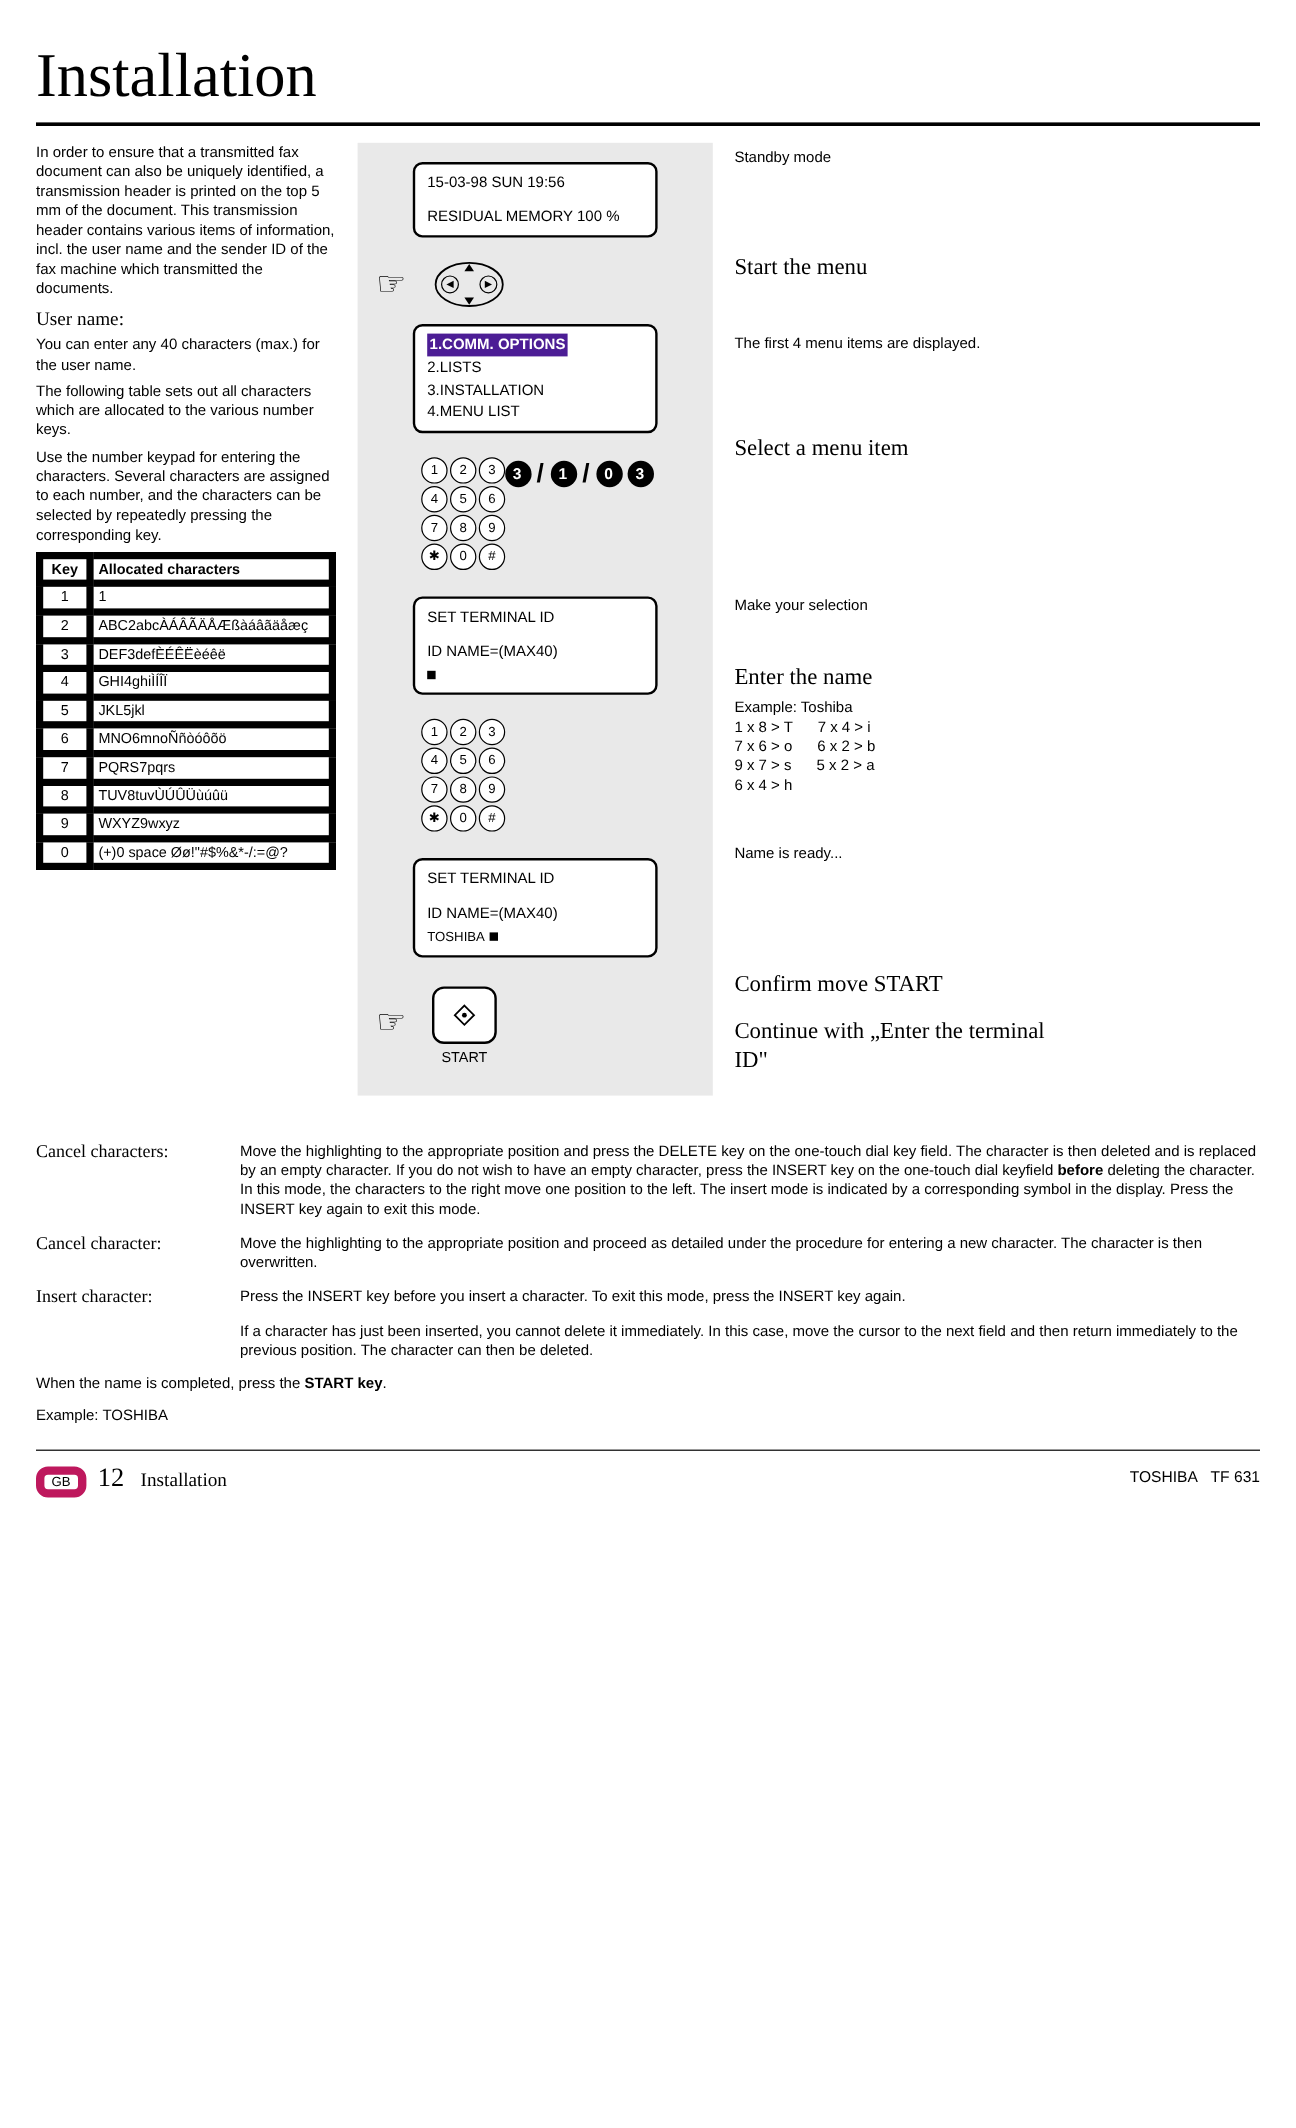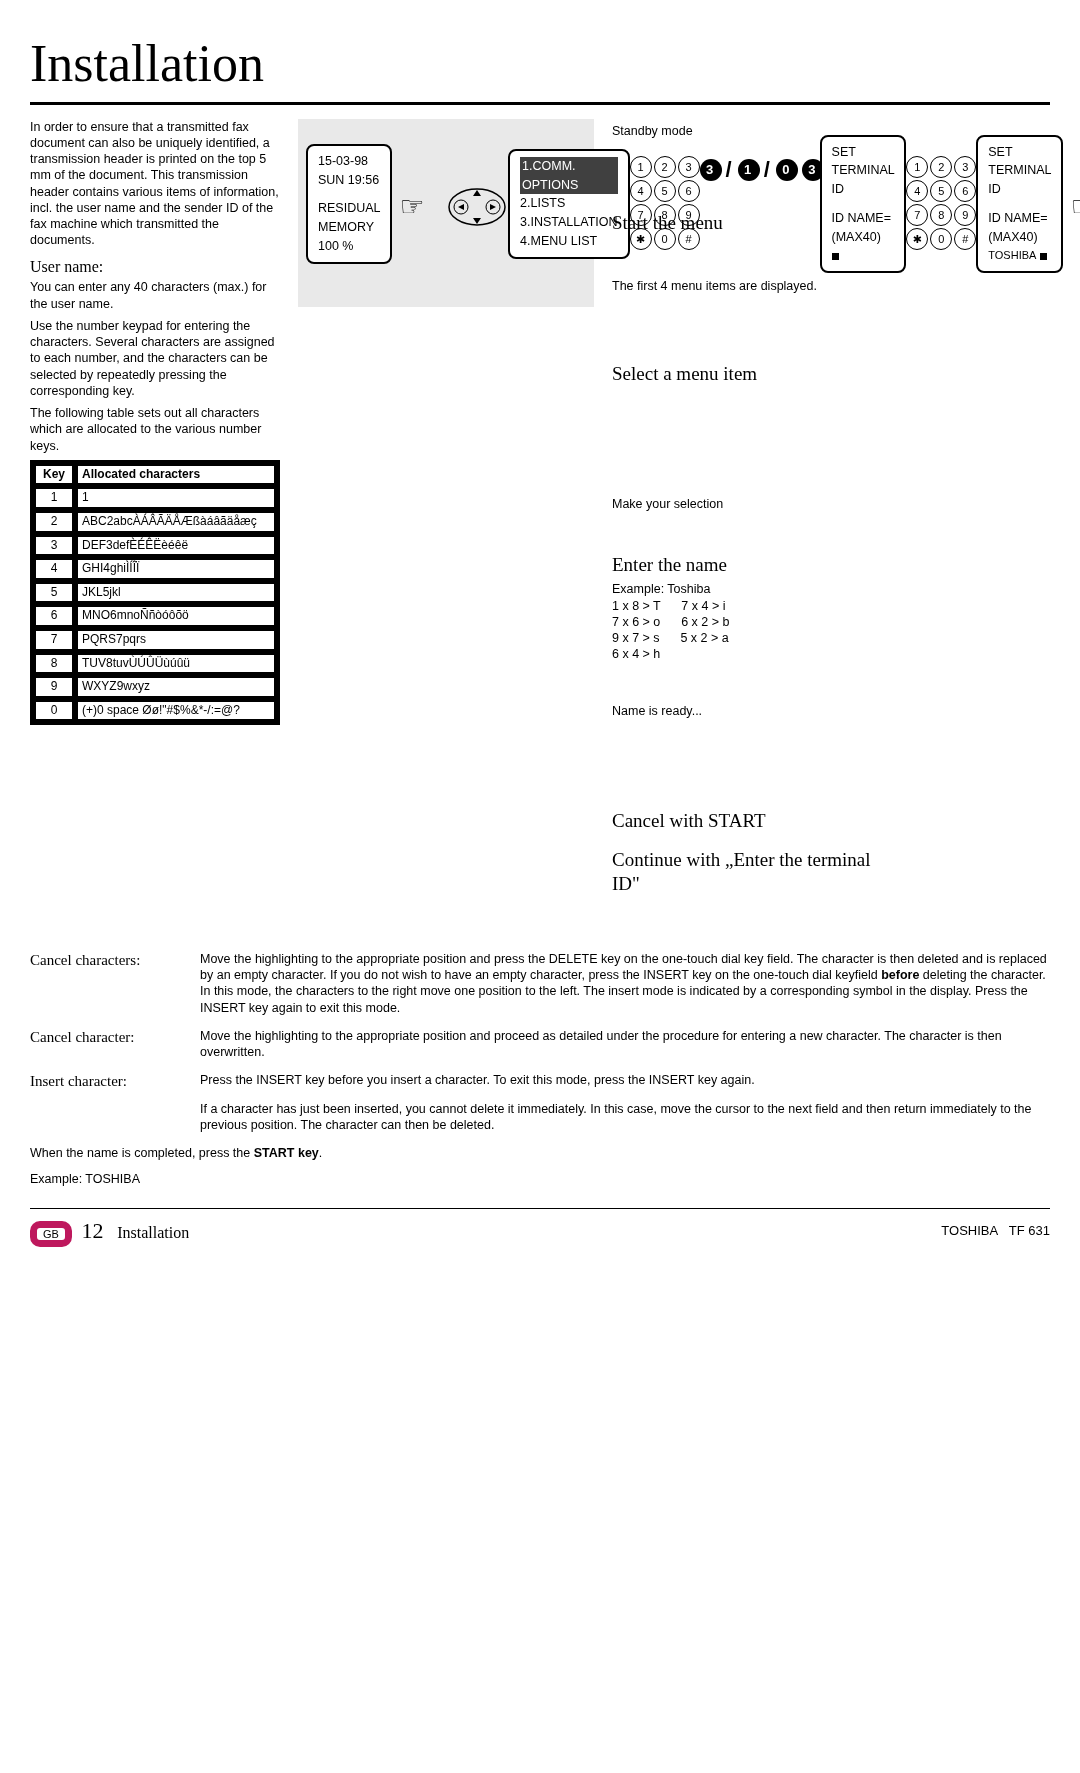--- a/index.html
+++ b/index.html
@@ -21,41 +21,41 @@
   .hr-top { border: none; border-top: 3px solid #000; margin: 0 0 14px 0; }
   .hr-bottom { border: none; border-top: 1px solid #000; margin: 20px 0 8px 0; }
   h2 {
     font-family: "Times New Roman", serif;
     font-weight: normal;
     font-size: 26px;
     margin: 0 0 14px 0;
   }
   .row { display:flex; align-items:flex-start; }
   .col-left { width: 250px; padding-right: 18px; }
-  .col-mid { width: 280px; background:#e9e9e9; padding: 8px 8px 20px 8px; display:flex; flex-direction:row; align-items:center; }
+  .col-mid { width: 280px; background:#e9e9e9; padding: 8px 8px 20px 8px; display:flex; flex-direction:column; align-items:center; }
   .col-right { width: 260px; padding-left: 18px; }
   p { margin: 0 0 6px 0; }
   .subhead { font-family:"Times New Roman", serif; font-size:16px; margin: 8px 0 2px 0;}
   .small { font-size:12.5px; }
   table.char { border-collapse: collapse; width: 100%; font-size: 12px; margin-top: 6px;}
   table.char th, table.char td { border:6px solid #000000; padding: 1px 4px; text-align:left; }
   table.char th { font-weight:bold; }
   table.char td:first-child, table.char th:first-child { width:28px; text-align:center;}
   .lcd {
     border: 2px solid #000;
     border-radius: 8px;
     background: #fff;
     width: 180px;
     padding: 6px 10px;
     font-family: Arial, sans-serif;
     font-size: 12.5px;
     margin: 8px 0 14px 0;
     line-height: 1.5;
   }
-  .lcd .inv { background:#404040; color:#fff; padding:0 2px; display:inline-block;}
+  .lcd .inv { background:#4c1d95; color:#fff; padding:0 2px; display:inline-block;font-weight:bold;}
   .hand {
     display:inline-block; width:40px; font-size:28px; text-align:center;
   }
   .dpad {
     display:inline-block; position:relative; width:62px; height:42px;
   }
   .dpad svg { width:62px; height:42px; }
   .keypad { display:flex; width:190px; justify-content:space-between; align-items:flex-start; margin:6px 0 14px 0;}
   .kp-grid { display:grid; grid-template-columns:repeat(3,22px); grid-template-rows:repeat(4,22px); gap:2px;}
   .kp-grid span { display:flex; align-items:center; justify-content:center; border:1.5px solid #000; border-radius:50%; font-size:11px; background:#fff;}
@@ -86,22 +86,22 @@
 
 <h1>Installation</h1>
 <hr class="hr-top">
 
 <div class="row">
 
   <div class="col-left">
     <p class="small">In order to ensure that a transmitted fax document can also be uniquely identified, a transmission header is printed on the top 5 mm of the document. This transmission header contains various items of information, incl. the user name and the sender ID of the fax machine which transmitted the documents.</p>
     <p class="subhead">User name:</p>
     <p class="small">You can enter any 40 characters (max.) for the user name.</p>
+    <p class="small">The following table sets out all characters which are allocated to the various number keys.</p>
     <p class="small">Use the number keypad for entering the characters. Several characters are assigned to each number, and the characters can be selected by repeatedly pressing the corresponding key.</p>
-    <p class="small">The following table sets out all characters which are allocated to the various number keys.</p>
     <table class="char">
       <tbody>
           <tr>
             <th>Key</th>
             <th>Allocated characters</th>
           </tr>
       <tr>
             <td>1</td>
             <td>1</td>
           </tr>
@@ -265,21 +265,21 @@
       <p class="small" style="margin:0;">Example: Toshiba</p>
       <p class="small mono" style="white-space:pre; margin:0;">1 x 8 &gt; T      7 x 4 &gt; i</p>
       <p class="small mono" style="white-space:pre; margin:0;">7 x 6 &gt; o      6 x 2 &gt; b</p>
       <p class="small mono" style="white-space:pre; margin:0;">9 x 7 &gt; s      5 x 2 &gt; a</p>
       <p class="small mono" style="white-space:pre; margin:0;">6 x 4 &gt; h</p>
     </div>
     <div class="right-block" style="margin-bottom:90px;">
       <p class="small">Name is ready...</p>
     </div>
     <div class="right-block">
-      <p class="right-h">Cancel with START</p>
+      <p class="right-h">Confirm move START</p>
       <p class="right-h" style="margin-top:14px;">Continue with „Enter the terminal ID"</p>
     </div>
   </div>
 </div>
 
 <div style="margin-top:24px;">
   <div class="inst-row">
     <div class="inst-label">Cancel characters:</div>
     <div class="inst-text"><span>Move the highlighting to the appropriate position and press the DELETE key on the one-touch dial key field. The character is then deleted and is replaced by an empty character. If you do not wish to have an empty character, press the INSERT key on the one-touch dial keyfield </span><b>before</b><span> deleting the character. In this mode, the characters to the right move one position to the left. The insert mode is indicated by a corresponding symbol in the display. Press the INSERT key again to exit this mode.</span></div>
   </div>

